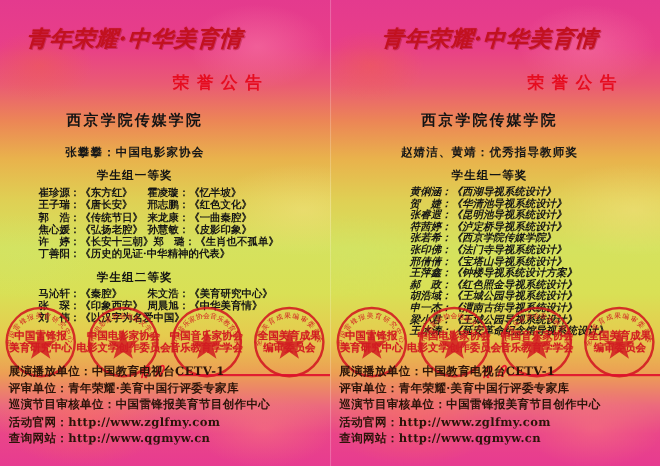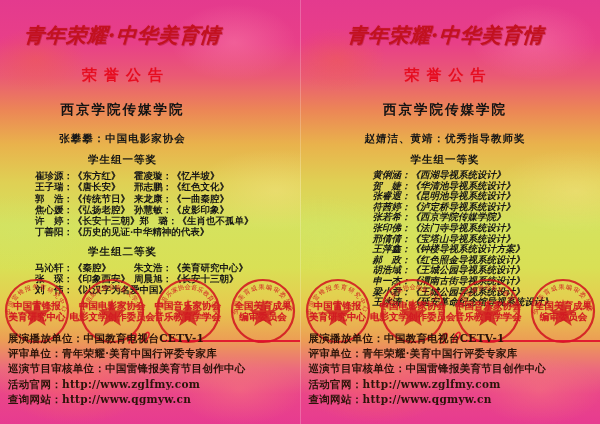--- a/index.html
+++ b/index.html
@@ -26,21 +26,21 @@
   .content{position:absolute;top:0;left:0;width:245px;}
   .content.shift{left:22px;}
   .banner{
     margin-top:22px;text-align:center;
     color:#c21120;font-weight:bold;font-style:italic;
     font-size:20px;letter-spacing:1px;white-space:nowrap;
     text-shadow:0 0 1px rgba(200,30,40,.7), 1px 1px 0 rgba(150,10,25,.35);
     transform:skewX(-3deg);
   }
   .notice{
-    margin-top:17px;text-align:center;
+    margin-top:17px;text-align:right;
     color:#e60d20;font-weight:bold;font-size:15px;letter-spacing:7px;text-indent:7px;
   }
   .school{
     margin-top:16px;text-align:center;
     color:#141414;font-weight:bold;font-size:13.5px;letter-spacing:2px;
   }
   .teacher{
     margin-top:13px;text-align:center;
     color:#171717;font-weight:bold;font-size:10.5px;letter-spacing:1px;
   }
@@ -94,21 +94,21 @@
         <div class="row"><span class="cell c1">王子瑞：《唐长安》</span><span class="cell">邢志鹏：《红色文化》</span></div>
         <div class="row"><span class="cell c1">郭　浩：《传统节日》</span><span class="cell">来龙康：《一曲秦腔》</span></div>
         <div class="row"><span class="cell c1">焦心媛：《弘扬老腔》</span><span class="cell">孙慧敏：《皮影印象》</span></div>
         <div class="row"><span class="cell c1">许　婷：《长安十三朝》</span><span class="cell">郑　璐：《生肖也不孤单》</span></div>
         <div class="row"><span class="cell c1">丁善阳：《历史的见证·中华精神的代表》</span></div>
       </div>
 
       <div class="sec-heading">学生组二等奖</div>
       <div class="rows left-rows">
         <div class="row"><span class="cell c1">马沁轩：《秦腔》</span><span class="cell">朱文浩：《美育研究中心》</span></div>
-        <div class="row"><span class="cell c1">张　琛：《印象西安》</span><span class="cell">周晨旭：《长安十三朝》</span></div>
+        <div class="row"><span class="cell c1">张　琛：《印象西安》</span><span class="cell">周晨旭：《中华美育情》</span></div>
         <div class="row"><span class="cell c1">刘　伟：《以汉字为名爱中国》</span></div>
       </div>
     </div>
 
     <div class="stamps">
       <div class="stamp">
         <svg width="68" height="68" viewBox="0 0 68 68">
           <circle cx="34" cy="34" r="31" fill="none" stroke="#d0101f" stroke-width="2.2" opacity=".9"></circle>
           <path id="arc-L0" d="M 8 38 A 26 26 0 1 1 60 38" fill="none"></path>
           <polygon points="34,22 37.5,33.5 48.3,32.4 39.7,38.9 42.8,49.1 34,43 25.2,49.1 28.3,38.9 19.7,32.4 30.5,33.5" fill="#d0101f" opacity=".85"></polygon>

